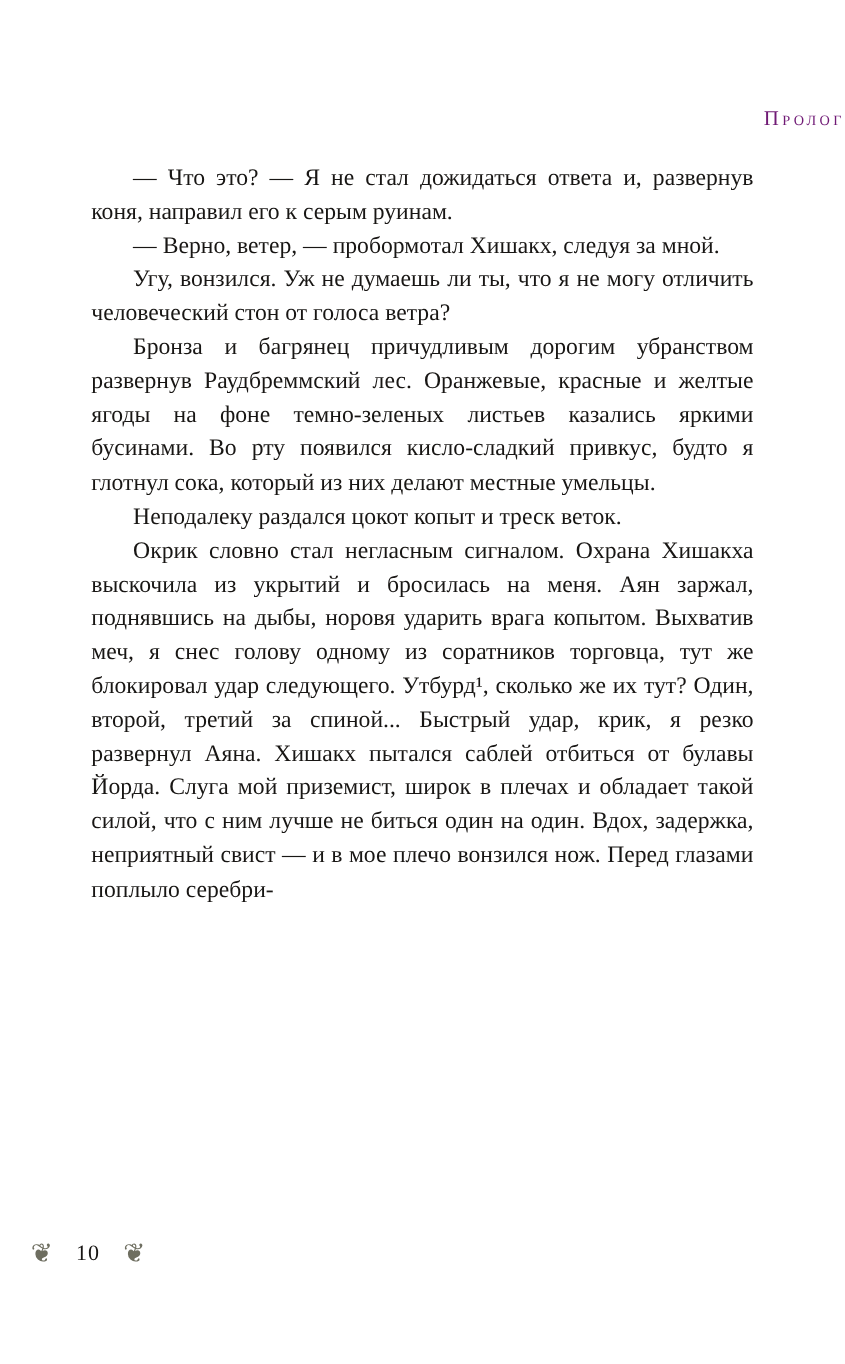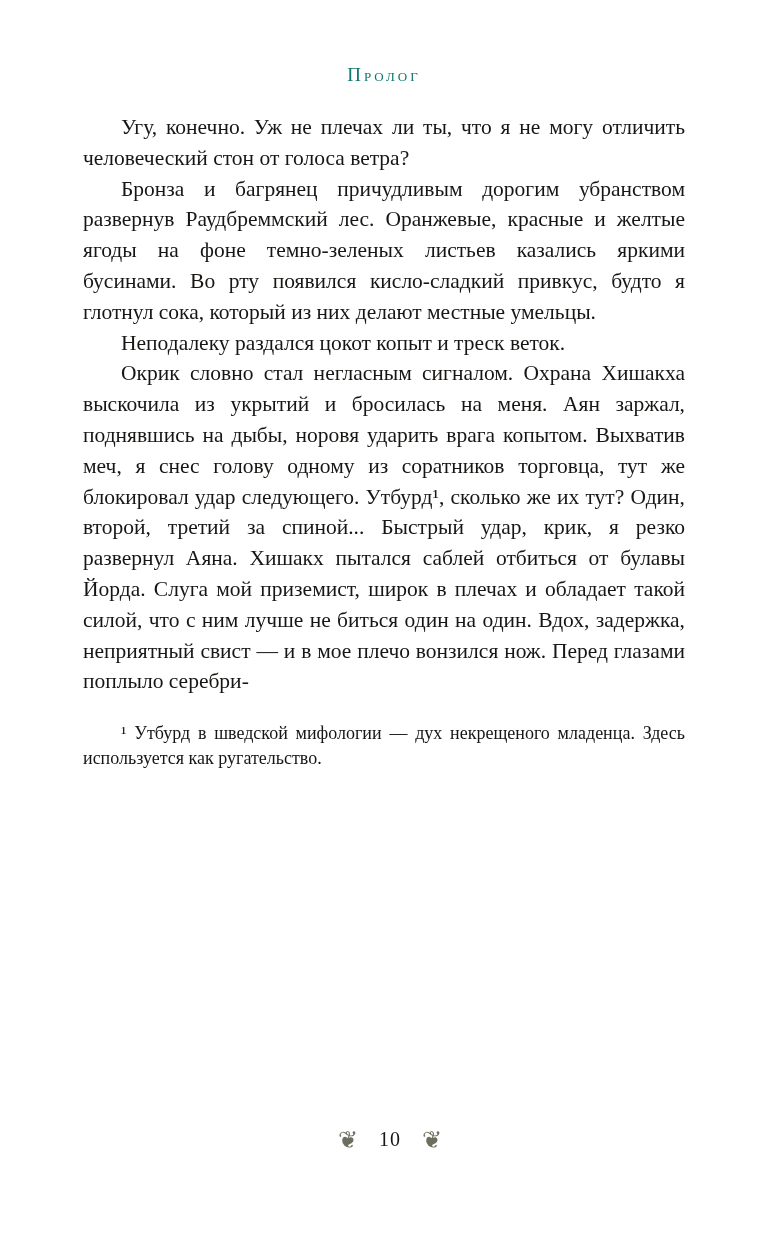--- a/index.html
+++ b/index.html
@@ -11,26 +11,26 @@
     position: relative;
     width: 768px;
     height: 1240px;
     margin: 0 auto;
     background: #ffffff;
     color: #181614;
     font-family: "Liberation Serif", "DejaVu Serif", serif;
     overflow: hidden;
   }
   .chapter-heading {
-    padding-top: 64px;
-    text-align: center;
+    padding-top: 98px;
+    text-align: right;
     font-size: 19px;
     letter-spacing: 3px;
     font-variant: small-caps;
-    color: #0f766e;
+    color: #701a75;
   }
   .text-block {
     width: 602px;
     margin: 26px auto 0 auto;
     font-size: 21.5px;
     line-height: 30.8px;
     text-align: justify;
   }
   .text-block p {
     margin: 0;
@@ -46,21 +46,20 @@
   }
   .footnote-block p {
     margin: 0;
     text-indent: 38px;
   }
   .page-footer {
     position: absolute;
     left: 12px;
     right: 0;
     bottom: 86px;
-    text-align: center;
     font-size: 20px;
     color: #181614;
   }
   .page-footer .ornament {
     color: #6e6e60;
     font-size: 24px;
     vertical-align: -2px;
     margin: 0 16px;
   }
   .page-number {
@@ -70,29 +69,28 @@
   }
 </style>
 </head>
 <body>
 
 <div class="page">
 
   <div class="chapter-heading">Пролог</div>
 
   <div class="text-block">
-    <p>Угу, конечно. Уж не плечах ли ты, что я не могу отличить человеческий стон от голоса ветра?</p>
+    <p>— Что это? — Я не стал дожидаться ответа и, развернув коня, направил его к серым руинам.</p>
+    <p>— Верно, ветер, — пробормотал Хишакх, следуя за мной.</p>
+    <p>Угу, вонзился. Уж не думаешь ли ты, что я не могу отличить человеческий стон от голоса ветра?</p>
     <p>Бронза и багрянец причудливым дорогим убранством развернув Раудбреммский лес. Оранжевые, красные и желтые ягоды на фоне темно-зеленых листьев казались яркими бусинами. Во рту появился кисло-сладкий привкус, будто я глотнул сока, который из них делают местные умельцы.</p>
     <p>Неподалеку раздался цокот копыт и треск веток.</p>
     <p>Окрик словно стал негласным сигналом. Охрана Хишакха выскочила из укрытий и бросилась на меня. Аян заржал, поднявшись на дыбы, норовя ударить врага копытом. Выхватив меч, я снес голову одному из соратников торговца, тут же блокировал удар следующего. Утбурд¹, сколько же их тут? Один, второй, третий за спиной... Быстрый удар, крик, я резко развернул Аяна. Хишакх пытался саблей отбиться от булавы Йорда. Слуга мой приземист, широк в плечах и обладает такой силой, что с ним лучше не биться один на один. Вдох, задержка, неприятный свист — и в мое плечо вонзился нож. Перед глазами поплыло серебри-</p>
   </div>
 
-  <div class="footnote-block">
-    <p>¹ Утбурд в шведской мифологии — дух некрещеного младенца. Здесь используется как ругательство.</p>
-  </div>
 
   <div class="page-footer">
     <span class="ornament">❦</span>
     <span class="page-number">10</span>
     <span class="ornament">❦</span>
   </div>
 
 </div>
 
 </body></html>

